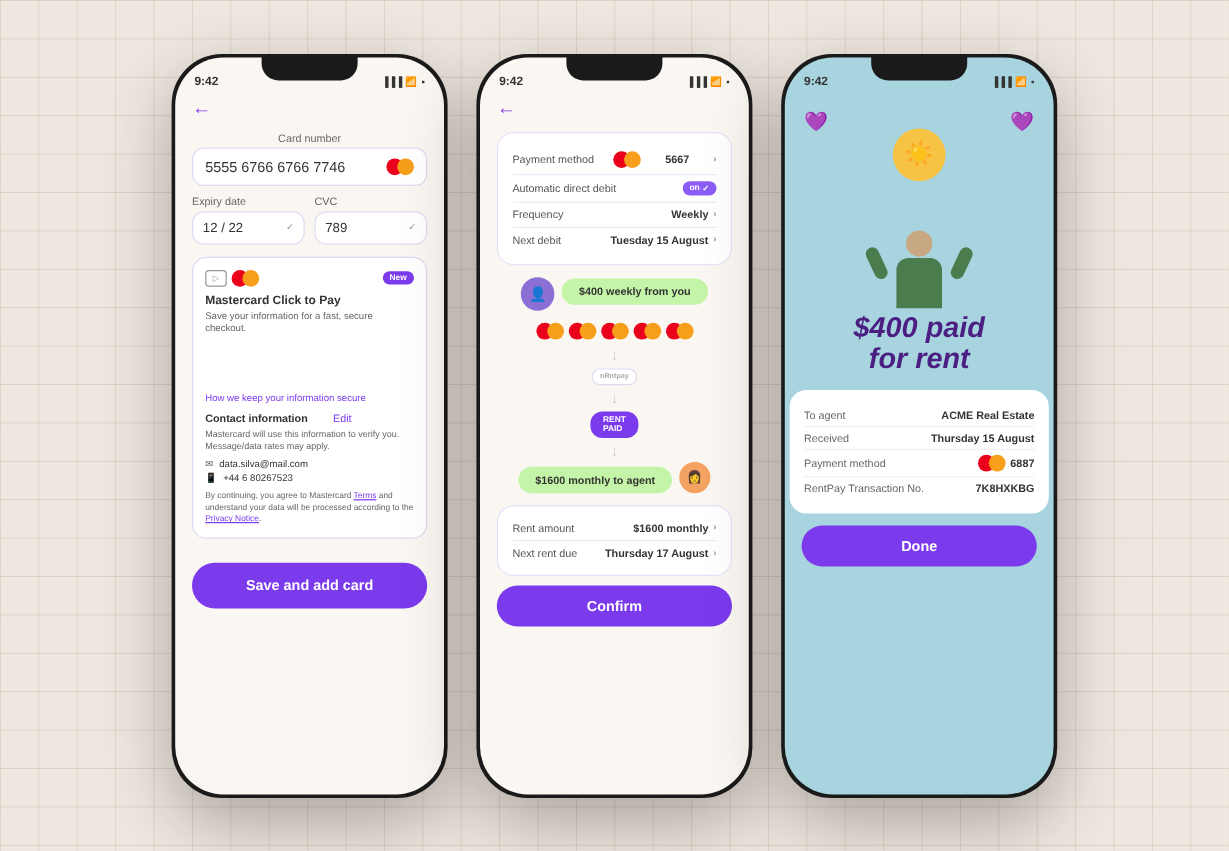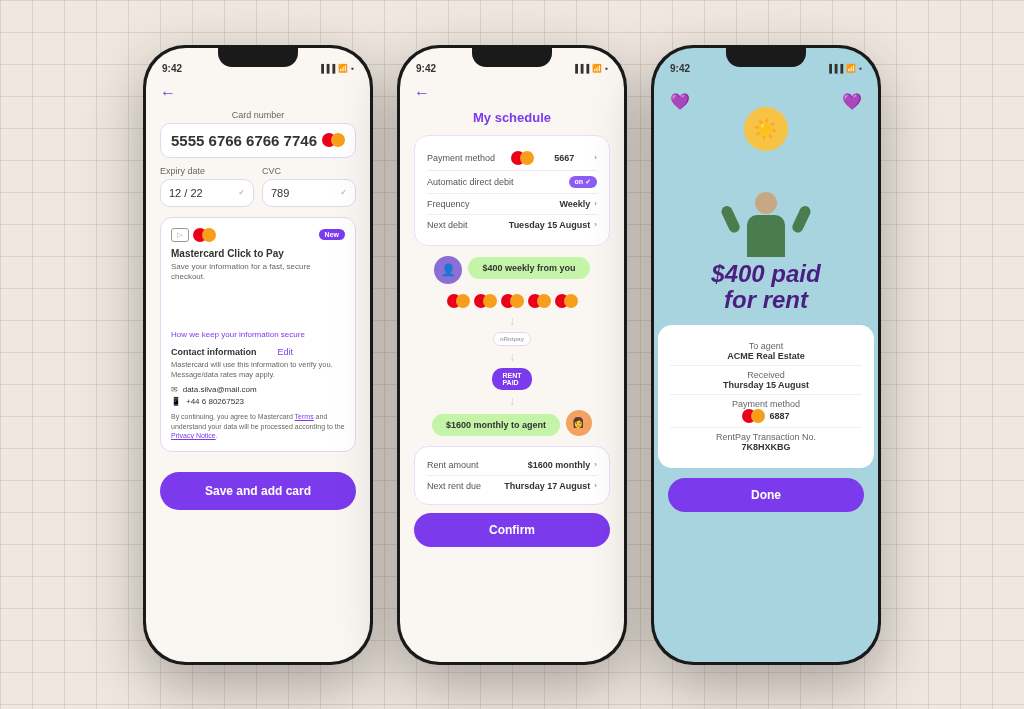--- a/index.html
+++ b/index.html
@@ -109,23 +109,23 @@
       border-radius: 10px;
       padding: 8px 10px;
       display: flex;
       justify-content: space-between;
       align-items: center;
       margin-bottom: 8px;
       background: white;
     }
 
     .card-number-value {
-      font-size: 15px;
-      color: #333;
-      font-weight: 700;
+      font-size: 12px;
+      color: #333;
+      font-weight: 400;
     }
 
     .mastercard-icon {
       display: flex;
     }
 
     .mc-circle-left {
       width: 14px;
       height: 14px;
       background: #eb001b;
@@ -502,21 +502,20 @@
       padding: 12px;
       margin: 0 4px;
     }
 
     .success-row {
       display: flex;
       justify-content: space-between;
       align-items: center;
       padding: 4px 0;
       border-bottom: 1px solid #f0f0f0;
-      flex-direction: column;
     }
 
     .success-row:last-child {
       border-bottom: none;
     }
 
     .success-label {
       font-size: 9px;
       color: #666;
     }
@@ -663,21 +662,20 @@
       <span class="status-time">9:42</span>
       <div class="status-icons">
         <span>▐▐▐</span>
         <span>📶</span>
         <span>▪</span>
       </div>
     </div>
 
     <div class="screen-content">
       <div class="back-arrow">←</div>
-      <div class="screen-title">My schedule</div>
 
       
       <div class="schedule-card">
         <div class="schedule-row">
           <span class="schedule-label">Payment method</span>
           <div class="schedule-value payment-method-value">
             <div class="mastercard-icon">
               <div class="mc-circle-left"></div>
               <div class="mc-circle-right"></div>
             </div>

